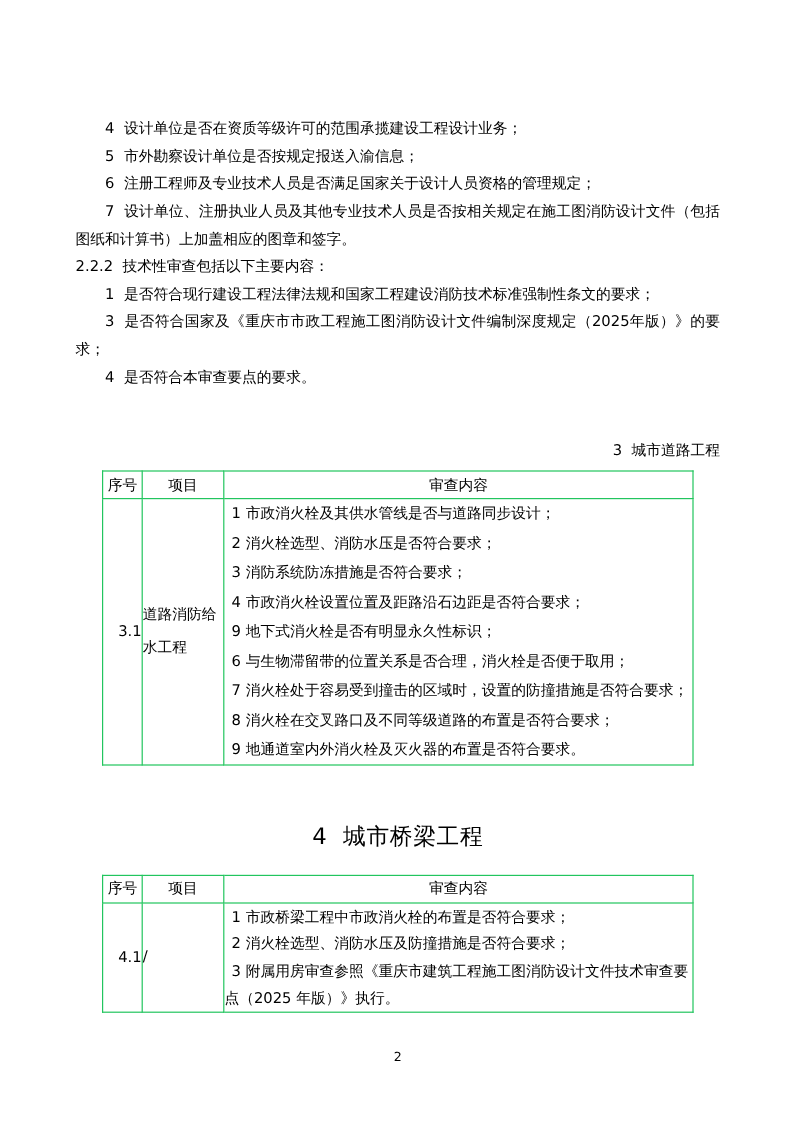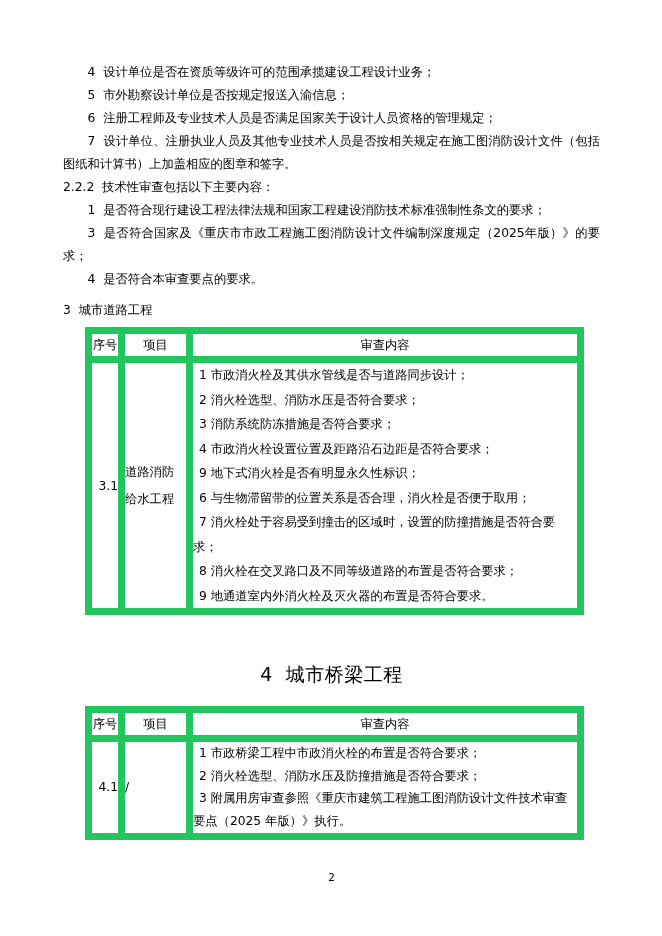--- a/index.html
+++ b/index.html
@@ -10,49 +10,49 @@
   body {
     width: 662px;
     height: 936px;
     font-family: "DejaVu Sans", "Liberation Sans", sans-serif;
     color: #000000;
   }
   .page {
     box-sizing: border-box;
     width: 662px;
     height: 936px;
-    padding: 61px 62px 0 63px;
+    padding: 96px 62px 0 63px;
     overflow: hidden;
     background: #ffffff;
   }
   .para {
     margin: 0;
     font-size: 12.3px;
     line-height: 23px;
     white-space: pre-wrap;
     text-align: justify;
   }
   .para.ind { text-indent: 2em; }
   .tbl-caption {
-    margin-top: 8px;
+    margin-top: 38px;
     font-size: 12.3px;
     line-height: 23px;
-    text-align: left;
+    text-align: right;
     white-space: pre;
   }
   table.tbl {
     border-collapse: collapse;
     table-layout: fixed;
     width: 492px;
     margin-left: 22px;
   }
   table.t1 { margin-top: 5px; }
   table.t2 { margin-top: 19px; }
   .tbl th, .tbl td {
-    border: 7px solid #22c55e;
+    border: 1px solid #22c55e;
     font-size: 12.3px;
     font-weight: normal;
     padding: 0;
   }
   .tbl col.c1 { width: 33px; }
   .tbl col.c2 { width: 68px; }
   .tbl col.c3 { width: 391px; }
   .tbl th {
     height: 22px;
     text-align: center;

